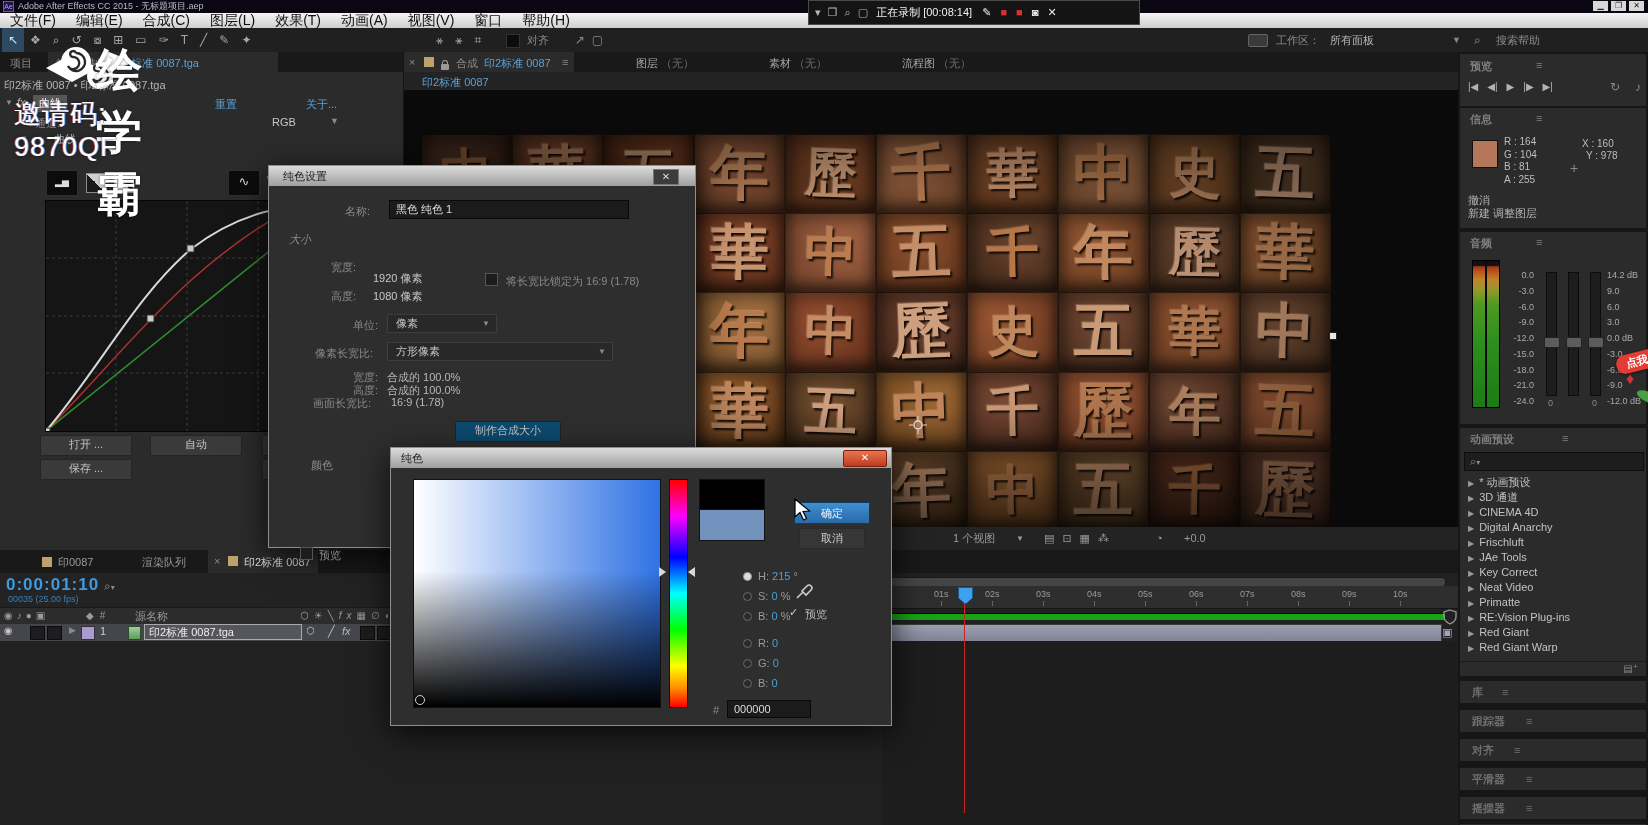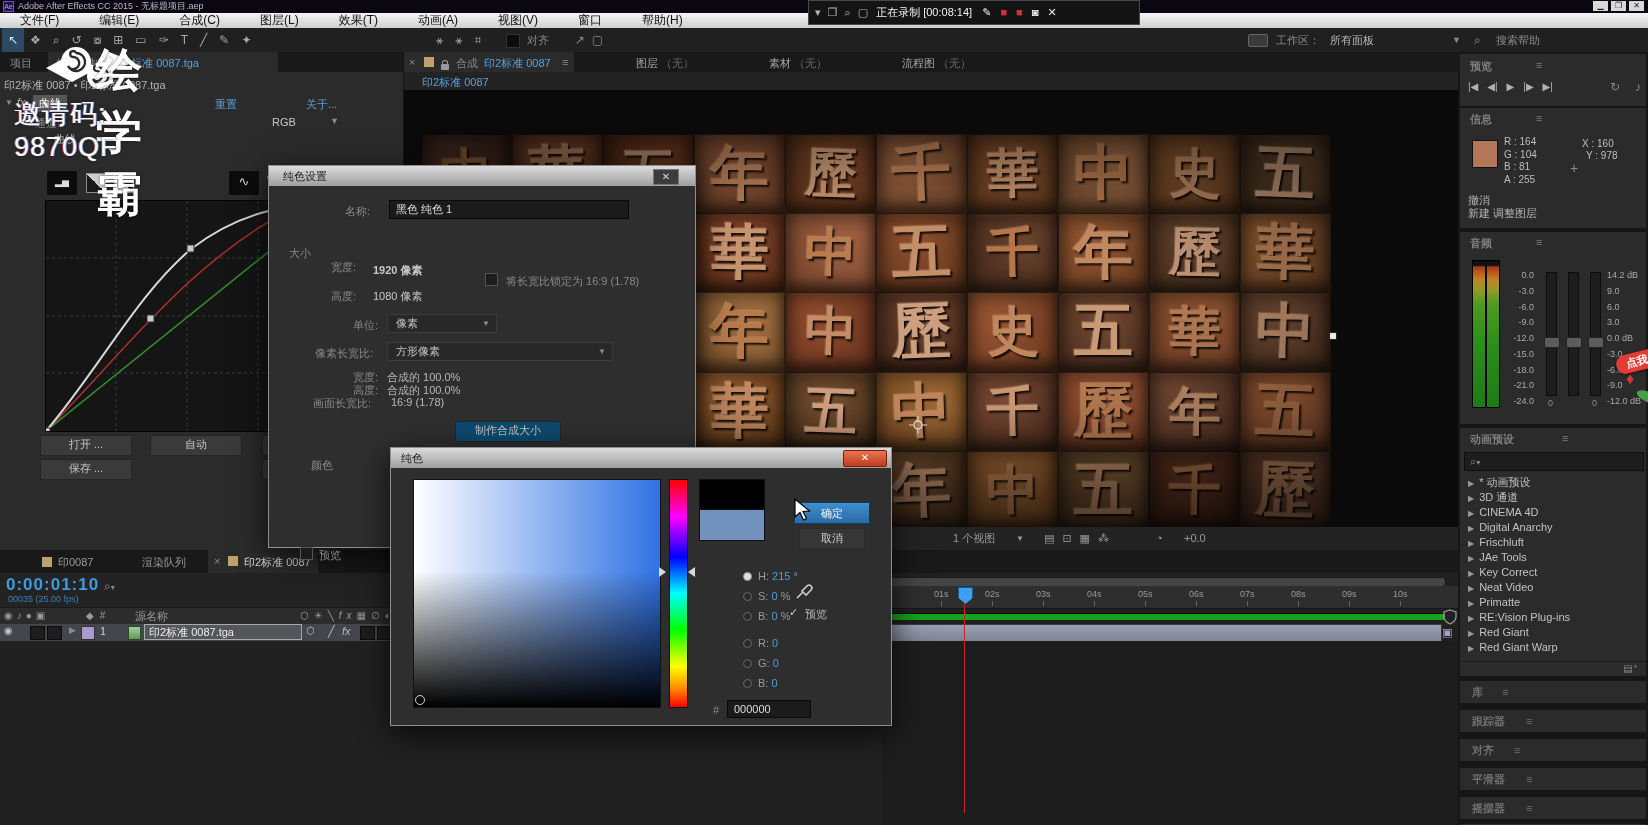--- a/index.html
+++ b/index.html
@@ -10,21 +10,21 @@
   .dim2{color:#6a6a6a;}
   .blue{color:#58a0d8;}
   .nowrap{white-space:nowrap;}
   .phdr{color:#7f7f7f;font-weight:bold;}
   .menu-glyph{color:#7f7f7f;margin-left:10px;font-weight:normal;}
   
   #titlebar{left:0;top:0;width:1648px;height:13px;background:#0a0712;color:#b9b9c6;font-size:9px;line-height:13px;}
   #titlebar .ae{position:absolute;left:3px;top:1px;width:11px;height:11px;background:#241448;border:1px solid #6a51c8;color:#b49af0;font-size:7px;line-height:10px;text-align:center;box-sizing:border-box;}
   
   #menubar{left:0;top:13px;width:1648px;height:15px;background:linear-gradient(#f4f4f4,#cfcfcf);color:#111;line-height:15px;}
-  #menu-items span{padding:0 20px;font-size:12px;}
+  #menu-items span{padding:0 10px;font-size:14px;}
   
   #toolbar{left:0;top:28px;width:1648px;height:24px;background:#202020;border-bottom:1px solid #060606;color:#b0b0b0;line-height:24px;}
   #tool-icons span,#axis-icons span{display:inline-block;padding:0 6px;font-size:12px;color:#a8a8a8;}
   #tool-icons span.sel{background:#2e4a63;color:#cfe6ff;}
   
   .panel{background:#2b2b2b;}
   .tabstrip{background:#191919;}
   .tab-active{background:#2b2b2b;color:#c8c8c8;}
   .flatbtn{background:#3a3a3a;border:1px solid #242424;border-radius:2px;color:#c4c4c4;text-align:center;line-height:17px;}
   .inputbox{background:#1b1b1b;border:1px solid #090909;color:#ddd;}
@@ -544,23 +544,23 @@
   </div>
 
   <div class="dlg abs" style="left:268px;top:165px;width:426px;height:381px;z-index:50;">
     <div class="dlg-title">
       <span style="padding-left:14px;">纯色设置</span>
       <span class="abs" style="left:384px;top:3px;width:24px;height:14px;background:#3c3c3c;border:1px solid #777;color:#ddd;text-align:center;line-height:13px;font-size:10px;">✕</span>
     </div>
     <div class="abs" style="left:0;top:21px;width:426px;height:360px;background:#2e2e2e;">
       <span class="abs dim" style="left:76px;top:17px;">名称:</span>
       <div class="inputbox abs" style="left:120px;top:13px;width:232px;height:17px;line-height:17px;padding-left:6px;">黑色 纯色 1</div>
-      <span class="abs dim" style="left:20px;top:59px;">大小</span>
+      <span class="abs dim" style="left:20px;top:45px;font-style:italic;">大小</span>
       <span class="abs dim" style="left:62px;top:73px;">宽度:</span>
-      <span class="abs" style="left:104px;top:76px;color:#c8c8c8;font-weight:bold;">1920 像素</span>
+      <span class="abs" style="left:104px;top:84px;color:#c8c8c8;">1920 像素</span>
       <span class="checkbox abs" style="left:216px;top:86px;width:13px;height:13px;"></span>
       <span class="abs dim" style="left:237px;top:87px;">将长宽比锁定为 16:9 (1.78)</span>
       <span class="abs dim" style="left:62px;top:102px;">高度:</span>
       <span class="abs" style="left:104px;top:102px;color:#c8c8c8;">1080 像素</span>
       <span class="abs dim" style="left:84px;top:131px;">单位:</span>
       <div class="dropdown abs" style="left:118px;top:127px;width:108px;height:17px;line-height:17px;">
         <span style="padding-left:8px;">像素</span>
         <span class="abs dim" style="right:6px;top:0;font-size:8px;">▼</span>
       </div>
       <span class="abs dim" style="left:46px;top:159px;">像素长宽比:</span>

